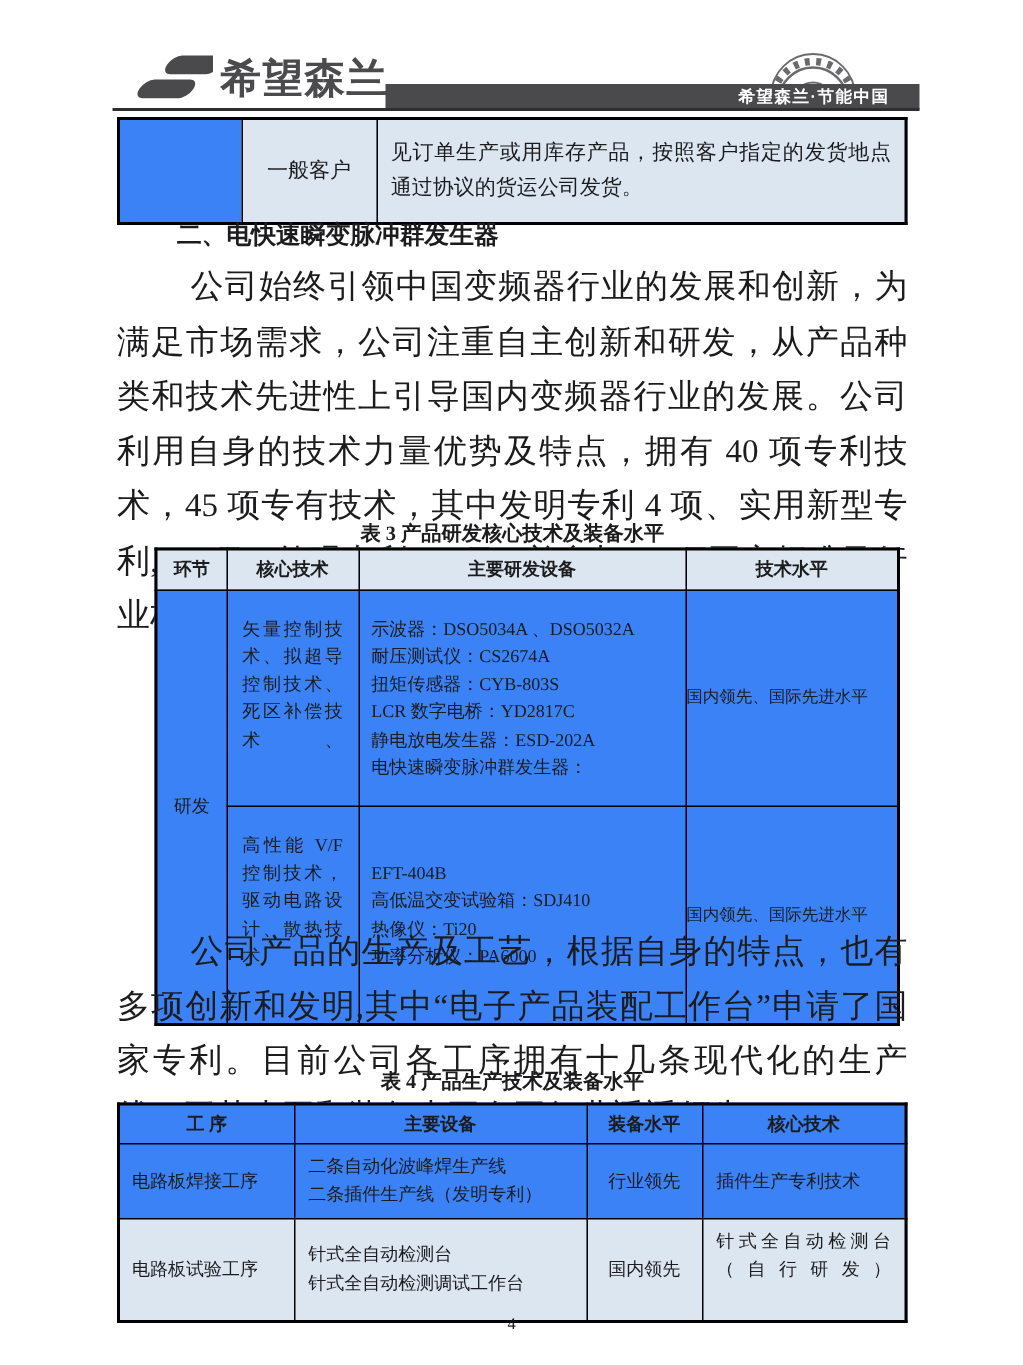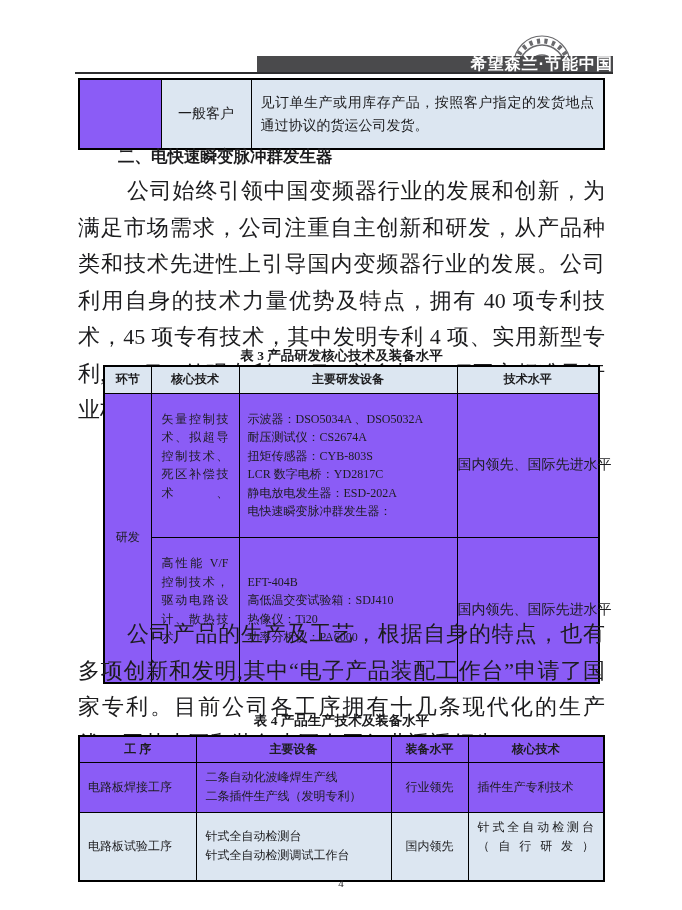--- a/index.html
+++ b/index.html
@@ -11,25 +11,25 @@
 
   
   .logo { position:absolute; left:88px; top:36px; display:flex; align-items:center; gap:5px; }
   .logo-mark { width:54px; height:32px; }
   .logo-text { font-family:"Liberation Sans", sans-serif; font-weight:bold; font-size:27px;
                color:#4b4b4e; letter-spacing:1px; line-height:1; }
   .gear { position:absolute; left:500px; top:24px; width:84px; height:42px; }
   .tagline-bar { position:absolute; left:257px; top:56px; width:356px; height:17px;
                  background:#4a4a4c; display:flex; align-items:center; justify-content:flex-end; }
   .tagline-bar span { color:#ffffff; font-family:"Liberation Sans", sans-serif;
-                      font-weight:bold; font-size:16px; padding-right:0; letter-spacing:1px; }
+                      font-weight:bold; font-size:11px; padding-right:20px; letter-spacing:1px; }
   .header-rule { position:absolute; left:75px; top:72px; width:538px; height:2px; background:#2e2e30; }
 
   
-  table { border-collapse:collapse; table-layout:fixed; background:#8b5cf6; }
+  table { border-collapse:collapse; table-layout:fixed; background:#3b82f6; }
   td, th { border:1.5px solid #000; font-weight:normal; vertical-align:middle; }
   .outer { border:2px solid #000; }
   .hl { background:#dce6f1; }
 
   
   .carry { position:absolute; left:78px; top:78px; width:527px; font-size:14px; }
   .carry td { height:55px; }
   .carry .c2 { text-align:center; }
   .carry .c3 { padding:11px 9px; line-height:23px; text-align:justify; }
 
@@ -48,21 +48,21 @@
   .t4-title { left:78px; top:712px; }
 
   
   .t3 { position:absolute; left:103px; top:365px; width:497px; font-size:12px; }
   .t3 th { height:27px; text-align:center; font-weight:bold; }
   .t3 td { line-height:18.6px; }
   .t3 .stage { text-align:center; }
   .t3 .core { padding:16px 10px; text-align:justify; }
   .t3 .core::after { content:""; display:inline-block; width:100%; }
   .t3 .equip { padding:5px 8px; }
-  .t3 .level { text-align:left; white-space:nowrap; font-size:14px; }
+  .t3 .level { text-align:left; white-space:nowrap; font-size:11px; }
 
   
   .t4 { position:absolute; left:78px; top:735px; width:527px; font-size:12px; }
   .t4 th { height:26px; text-align:center; font-weight:bold; }
   .t4 td { line-height:19px; }
   .t4 .proc { padding:4px 8px; }
   .t4 .equip { padding:5px 9px; }
   .t4 .level { text-align:center; }
   .t4 .core { padding:5px 9px; }
   .t4 .core.just { text-align:justify; }
@@ -71,20 +71,29 @@
   .t4 .r2 td { height:56px; }
 
   .page-num { position:absolute; left:0; top:877px; width:100%;
               text-align:center; font-size:11px; }
 </style>
 </head>
 <body>
 
 <div class="page">
 
+  <div class="logo">
+    <svg class="logo-mark" viewBox="0 0 54 32">
+      <g fill="#4a4a4c">
+        <rect x="28" y="1" width="36" height="12.5" rx="6.2" transform="skewX(-33)"></rect>
+        <rect x="20" y="17" width="36" height="12.5" rx="6.2" transform="skewX(-33)"></rect>
+      </g>
+    </svg>
+    <span class="logo-text">希望森兰</span>
+  </div>
 
   <svg class="gear" viewBox="0 0 84 42">
     <g fill="none" stroke="#6a6a6d">
       <circle cx="42" cy="44" r="27" stroke-width="5" stroke-dasharray="3.2 4.4"></circle>
       <circle cx="42" cy="44" r="23" stroke-width="1.6"></circle>
       <circle cx="42" cy="44" r="13" stroke-width="1.4"></circle>
       <path d="M14 40 A28 28 0 0 1 70 40" stroke-width="1.2"></path>
     </g>
   </svg>
 

